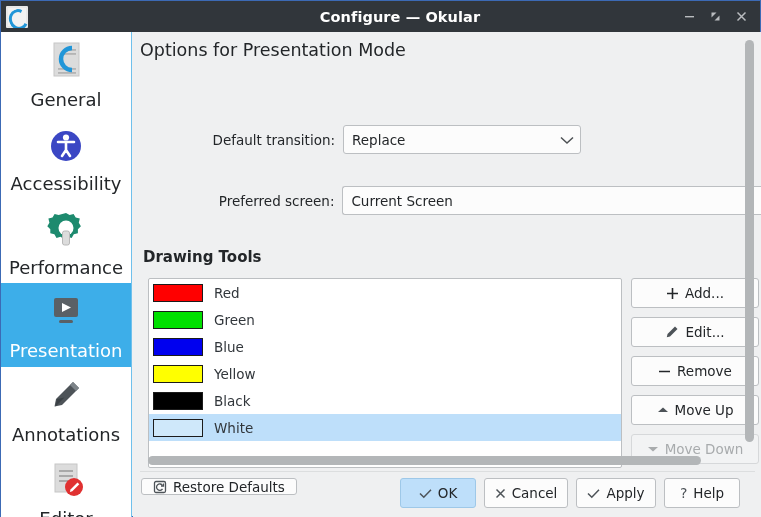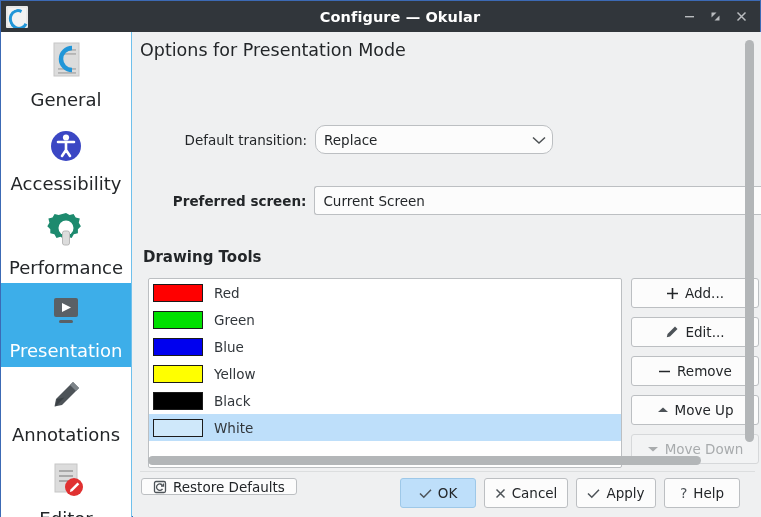--- a/index.html
+++ b/index.html
@@ -38,24 +38,24 @@
   .side-item .ico{height:46px;display:flex;align-items:center;justify-content:center;}
   .side-item .lbl{margin-top:5px;font-size:18px;color:#232629;line-height:1.1;}
   .side-item.selected{background:#3daee9;}
   .side-item.selected .lbl{color:#ffffff;}
   
   .content{
     position:absolute;left:132px;top:31px;width:628px;height:485px;
     background:#eff0f1;box-sizing:border-box;overflow:hidden;
   }
   .page-title{position:absolute;left:7px;top:8px;font-size:17.5px;color:#232629;}
-  .form-row{position:absolute;display:flex;align-items:center;}
+  .form-row{position:absolute;display:flex;align-items:center;padding-left:28px;}
   .form-label{font-size:13.5px;color:#232629;text-align:right;}
   .combo{
-    box-sizing:border-box;height:29px;background:#fcfcfc;border:1px solid #bcbfc2;border-radius:10px;
+    box-sizing:border-box;height:29px;background:#fcfcfc;border:1px solid #bcbfc2;border-radius:3px;
     display:flex;align-items:center;padding:0 6px 0 8px;font-size:13.5px;color:#232629;
   }
   .combo .val{flex:1 1 auto;white-space:nowrap;overflow:hidden;}
   .combo .chev{flex:0 0 auto;color:#4d5154;}
   .section-title{position:absolute;left:10px;top:216px;font-size:15px;font-weight:bold;color:#232629;}
   .listbox{
     position:absolute;left:15px;top:246px;width:474px;height:190px;
     background:#ffffff;border:1px solid #bcbfc2;border-radius:2px;box-sizing:border-box;
     overflow:hidden;
   }
@@ -202,21 +202,21 @@
         <span class="val">Replace</span>
         <span class="chev">
           <svg width="14" height="9" viewBox="0 0 14 9">
               <path d="M1 1.5 L7 7 L13 1.5" stroke="#4d5154" stroke-width="1.5" fill="none"></path>
             </svg>
         </span>
       </div>
     </div>
 
     <div class="form-row" style="left:0px;top:154px;width:640px;">
-      <div class="form-label" style="width:174px;font-weight:bold;">Preferred screen:</div>
+      <div class="form-label" style="width:174px;">Preferred screen:</div>
       <div class="combo" style="width:460px;margin-left:8px;border-right:none;border-radius:3px 0 0 3px;">
         <span class="val">Current Screen</span>
       </div>
     </div>
 
     <div class="section-title">Drawing Tools</div>
 
     <div class="listbox">
       <div class="list-row">
         <span class="swatch" style="background:#ff0000;"></span>

